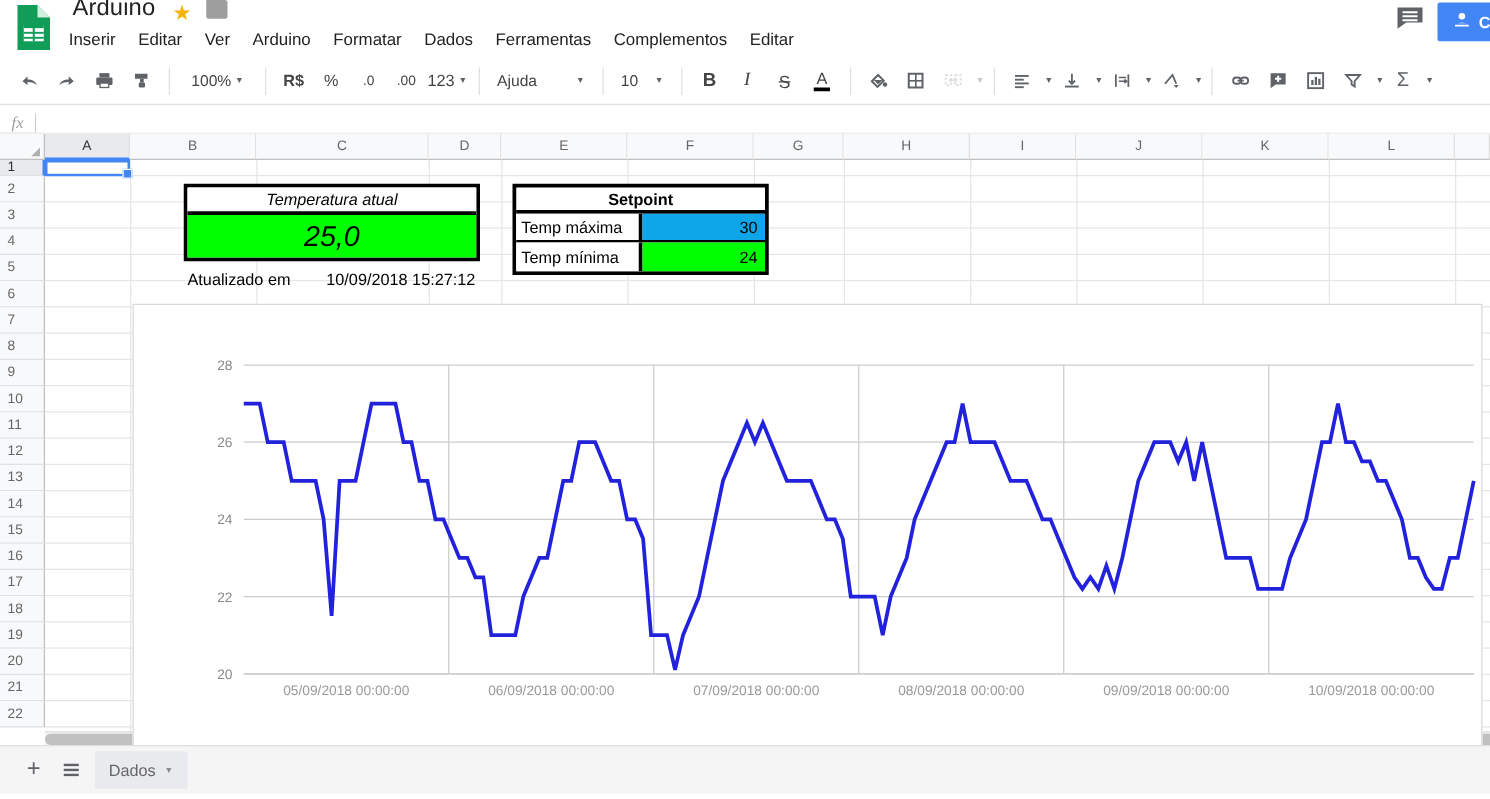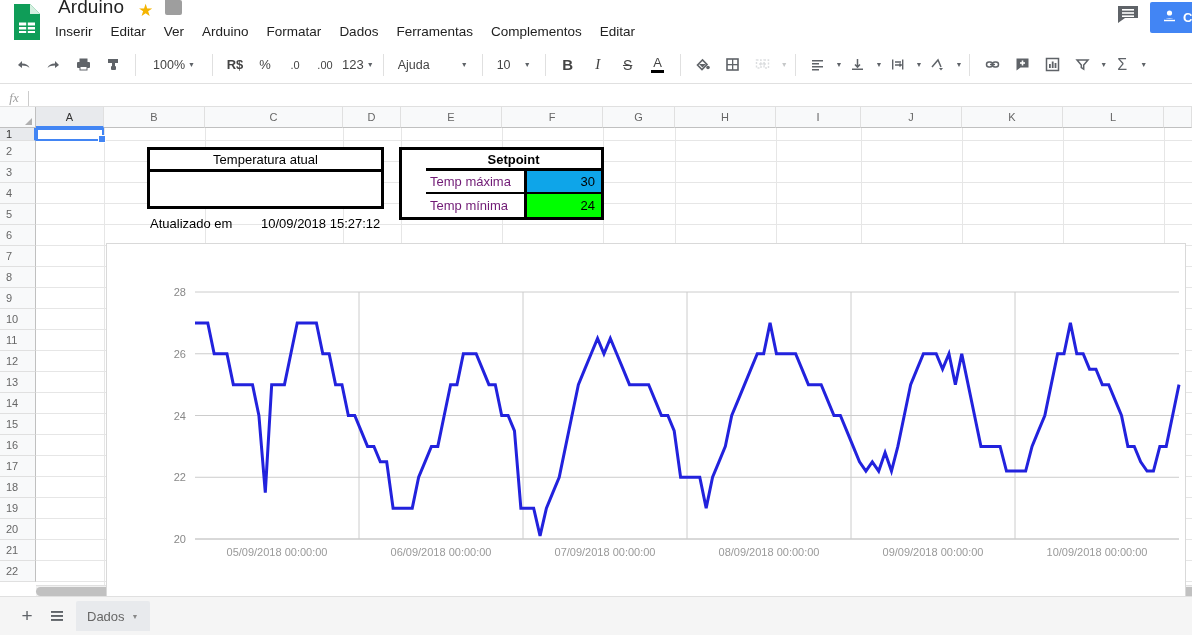--- a/index.html
+++ b/index.html
@@ -120,50 +120,50 @@
     border: 2px solid #4285f4; background: #fff; z-index: 5;
   }
   .selcell:after {
     content:""; position:absolute; right:-4px; bottom:-4px; width:6px; height:6px;
     background:#4285f4; border:1px solid #fff;
   }
 
   
   .box-temp {
     position: absolute; left: 111px; top: 19px; width: 237px; height: 62px;
-    border: 3px solid #000; background: #fff; z-index: 4;
+    border: 3px solid #000; background: #fff; z-index: 4; font-style: italic;
   }
   .box-temp-title {
     height: 22px; display: flex; align-items: center; justify-content: center;
     font-size: 13px; color: #000; border-bottom: 3px solid #000; background: #fff;
   }
   .box-temp-value {
     height: 34px; background: #00ff00; display: flex; align-items: center; justify-content: center;
     font-size: 23px; color: #000;
   }
   .upd-label {
     position: absolute; left: 114px; top: 88px; font-size: 13px; color: #000; z-index: 4;
   }
   .upd-value {
     position: absolute; left: 225px; top: 88px; font-size: 13px; color: #000; z-index: 4;
   }
 
   .box-set {
-    position: absolute; left: 363px; top: 19px; width: 205px; height: 73px;
-    border: 3px solid #000; background: #fff; z-index: 4; padding-left: 24px;
+    position: absolute; left: 374px; top: 19px; width: 205px; height: 73px;
+    border: 3px solid #000; background: #fff; z-index: 4;
   }
   .box-set-title {
     height: 21px; display: flex; align-items: center; justify-content: center;
     font-size: 13px; font-weight: bold; color: #000; border-bottom: 3px solid #000;
   }
   .box-set-row { height: 23px; display: flex; border-bottom: 2px solid #000; }
   .box-set-row:last-child { border-bottom: none; }
   .box-set-key {
     width: 101px; display: flex; align-items: center; padding-left: 4px;
-    font-size: 13px; color: #701a75; border-right: 3px solid #000; background: #fff;
+    font-size: 13px; color: #000000; border-right: 3px solid #000; background: #fff;
   }
   .box-set-val {
     flex: 1; display: flex; align-items: center; justify-content: flex-end;
     padding-right: 6px; font-size: 13px; color: #000;
   }
 
   
   .chart {
     position: absolute; left: 70px; top: 115px; width: 1080px; height: 355px;
     background: #fff; border: 1px solid #d9d9d9; z-index: 3; overflow: hidden;
@@ -501,20 +501,21 @@
     <div class="gridline-h" style="top:369px"></div>
     <div class="gridline-h" style="top:390px"></div>
     <div class="gridline-h" style="top:411px"></div>
     <div class="gridline-h" style="top:432px"></div>
     <div class="gridline-h" style="top:453px"></div>
 
     <div class="selcell" style="height:13px"></div>
 
     <div class="box-temp">
       <div class="box-temp-title">Temperatura atual</div>
+      <div class="box-temp-value">25,0</div>
     </div>
     <div class="upd-label">Atualizado em</div>
     <div class="upd-value">10/09/2018 15:27:12</div>
 
     <div class="box-set">
       <div class="box-set-title">Setpoint</div>
       <div class="box-set-row">
         <div class="box-set-key">Temp máxima</div>
         <div class="box-set-val" style="background:#0ea5e9">30</div>
       </div>

